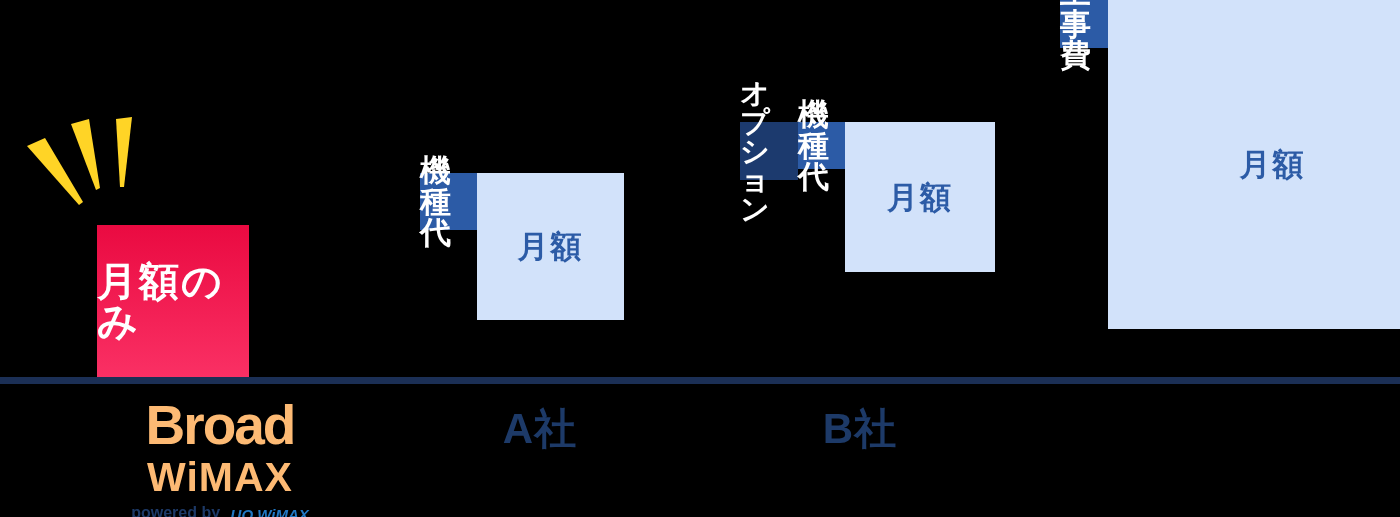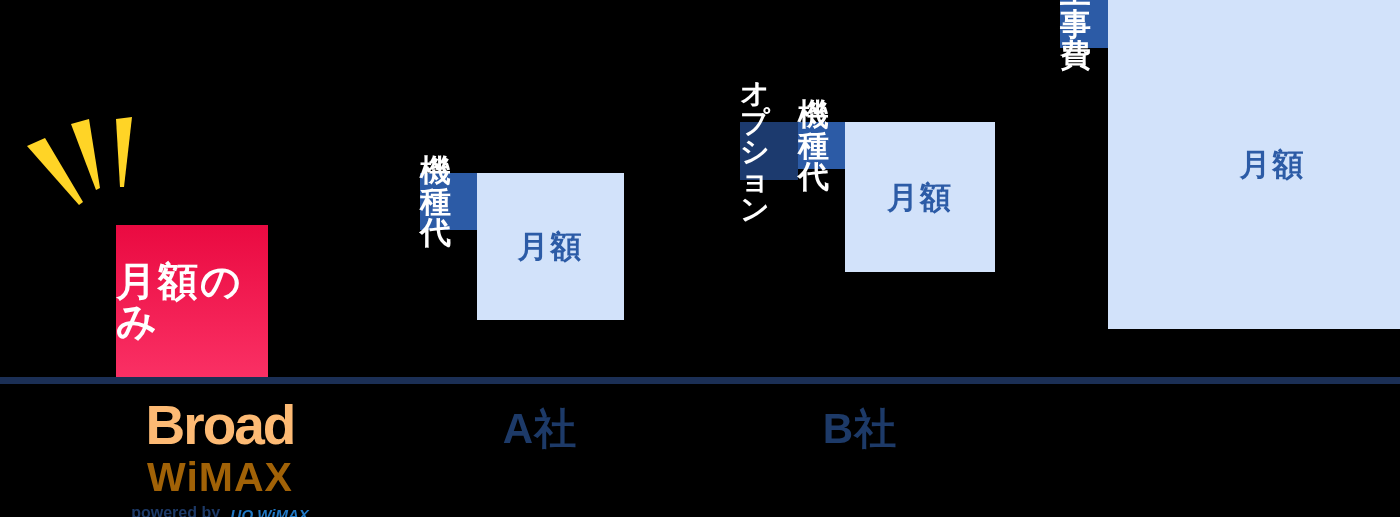--- a/index.html
+++ b/index.html
@@ -81,21 +81,21 @@
 <body>
 
 <div class="stage">
 
   <svg class="sparkles" width="120" height="115" viewBox="0 0 120 115" aria-hidden="true">
     <polygon points="7,40 25,32 63,96 59,99" fill="#ffd426"></polygon>
     <polygon points="51,18 69,13 80,82 76,84" fill="#ffd426"></polygon>
     <polygon points="96,13 112,11 104,81 100,81" fill="#ffd426"></polygon>
   </svg>
 
-  <div class="bar" style="left: 116px; width: 264px; height: 152px;">
+  <div class="bar" style="left: 97px; width: 264px; height: 152px;">
     <div class="seg" style="height: 152px; background: linear-gradient(rgb(234, 10, 65), rgb(250, 48, 100)); color: rgb(255, 255, 255); font-size: 40px; flex: 0 0 152px;">月額のみ</div>
   </div>
 
   <div class="bar" style="left: 420px; width: 240px; height: 204px;">
     <div class="seg" style="height: 57px; background: rgb(44, 91, 166); color: rgb(255, 255, 255); font-size: 31px; flex: 0 0 57px;">機種代</div>
     <div class="seg" style="height: 147px; background: rgb(210, 226, 250); color: rgb(44, 91, 166); font-size: 31px; flex: 0 0 147px;">月額</div>
   </div>
 
   <div class="bar" style="left: 740px; width: 240px; height: 255px;">
     <div class="seg" style="height: 58px; background: rgb(28, 58, 110); color: rgb(255, 255, 255); font-size: 29px; flex: 0 0 58px;">オプション</div>
@@ -108,20 +108,20 @@
     <div class="seg" style="height: 329px; background: rgb(210, 226, 250); color: rgb(44, 91, 166); font-size: 31px; flex: 0 0 329px;">月額</div>
   </div>
 
   <div class="baseline" style="top: 377px; height: 7px; background: rgb(27, 47, 85);"></div>
 
   <div class="axis-label" style="left: 420px; width: 240px; color: rgb(29, 58, 104);">A社</div>
   <div class="axis-label" style="left: 740px; width: 240px; color: rgb(29, 58, 104);">B社</div>
 
   <div class="logo">
     <span class="logo-broad" style="color: #fdba74;">Broad</span>
-    <span class="logo-wimax" style="color: #a16207;">WiMAX</span>
+    <span class="logo-wimax" style="color: #fdba74;">WiMAX</span>
     <span class="logo-powered">
       <span class="powered-prefix" style="color: rgb(29, 58, 104);">powered by</span>
       <span class="powered-brand" style="color: rgb(33, 120, 196);">UQ WiMAX</span>
     </span>
   </div>
 
 </div>
 
 </body></html>

